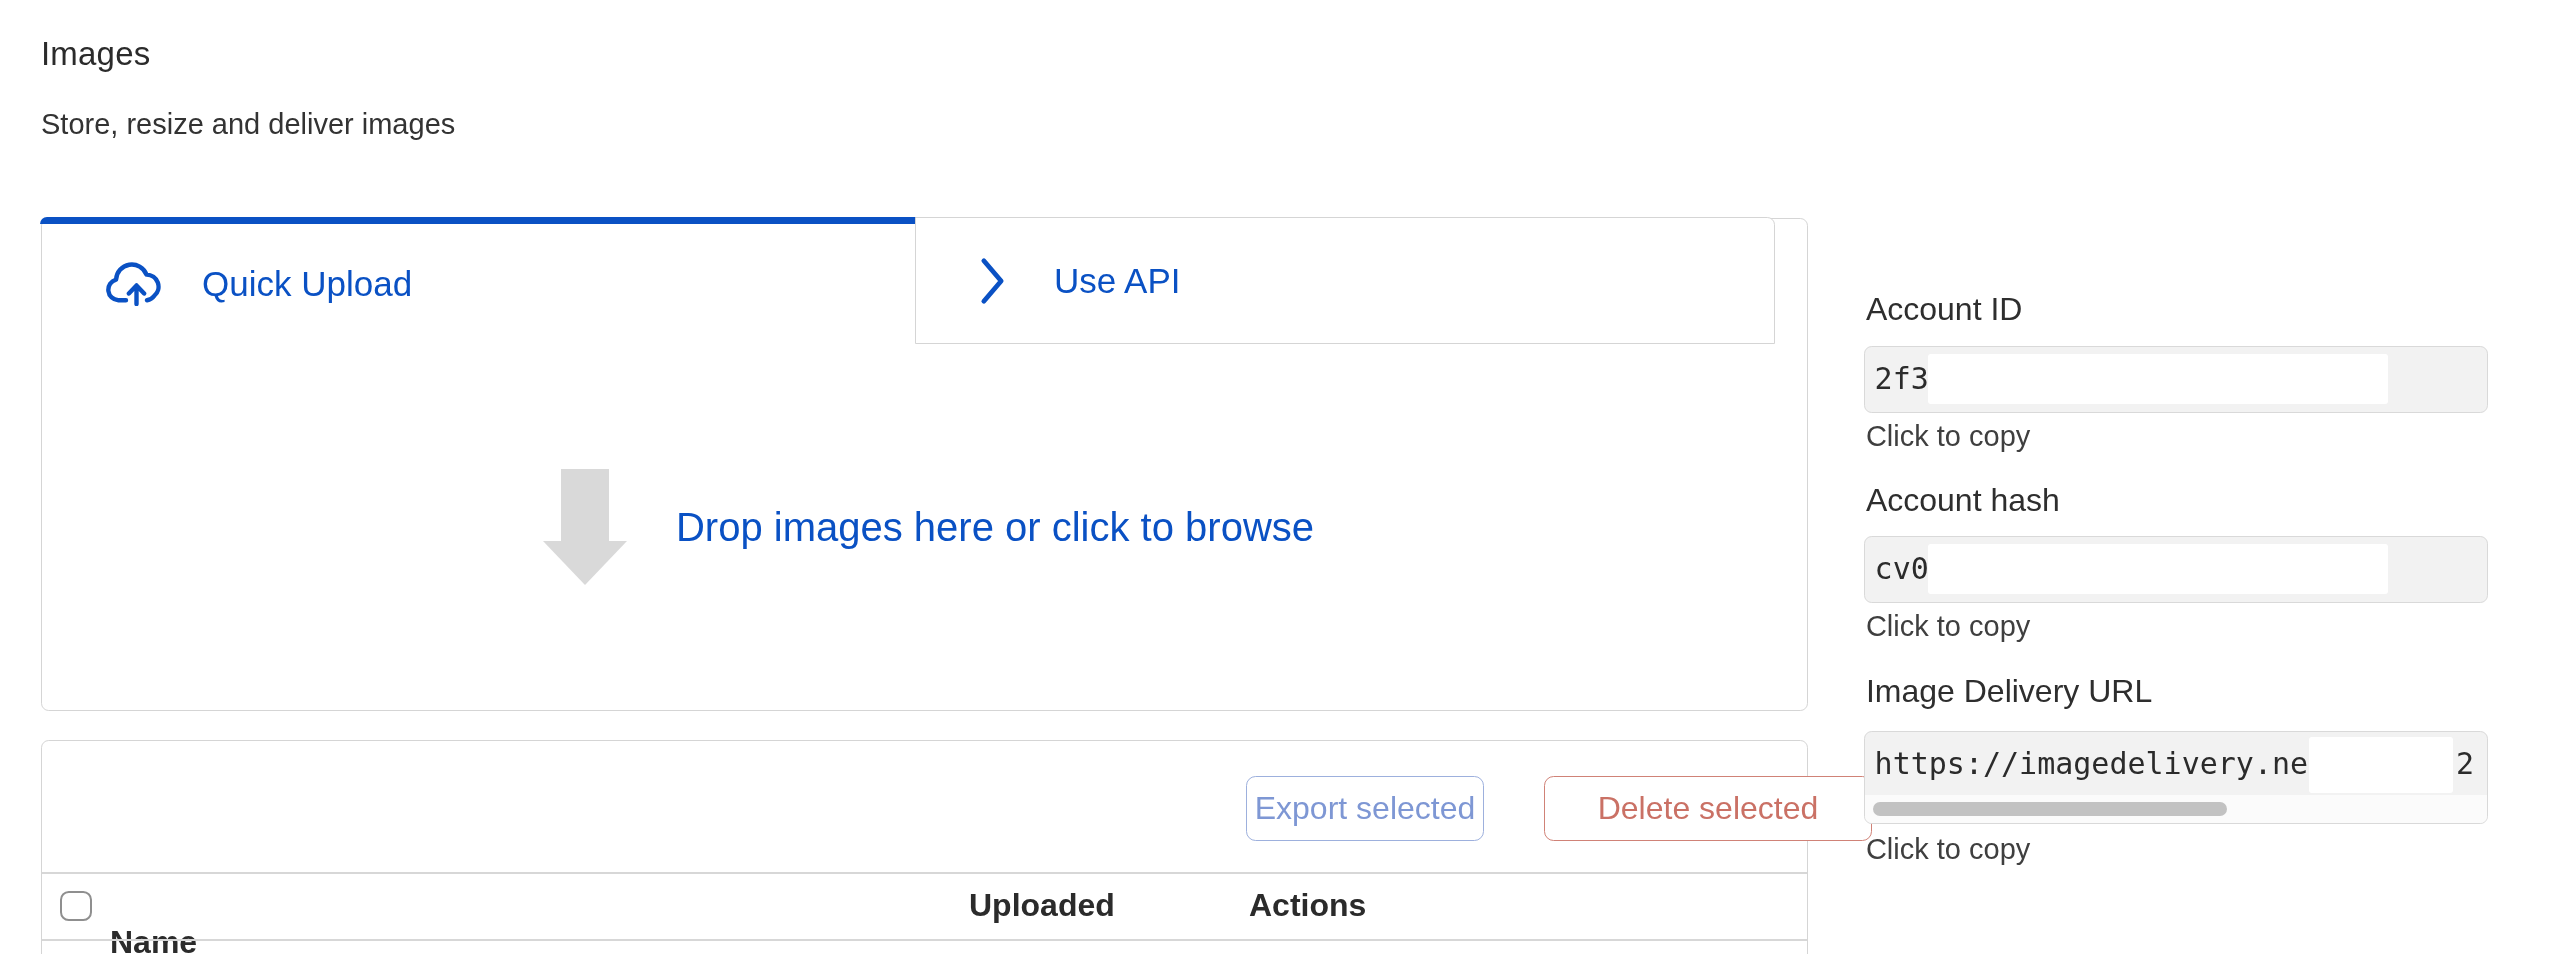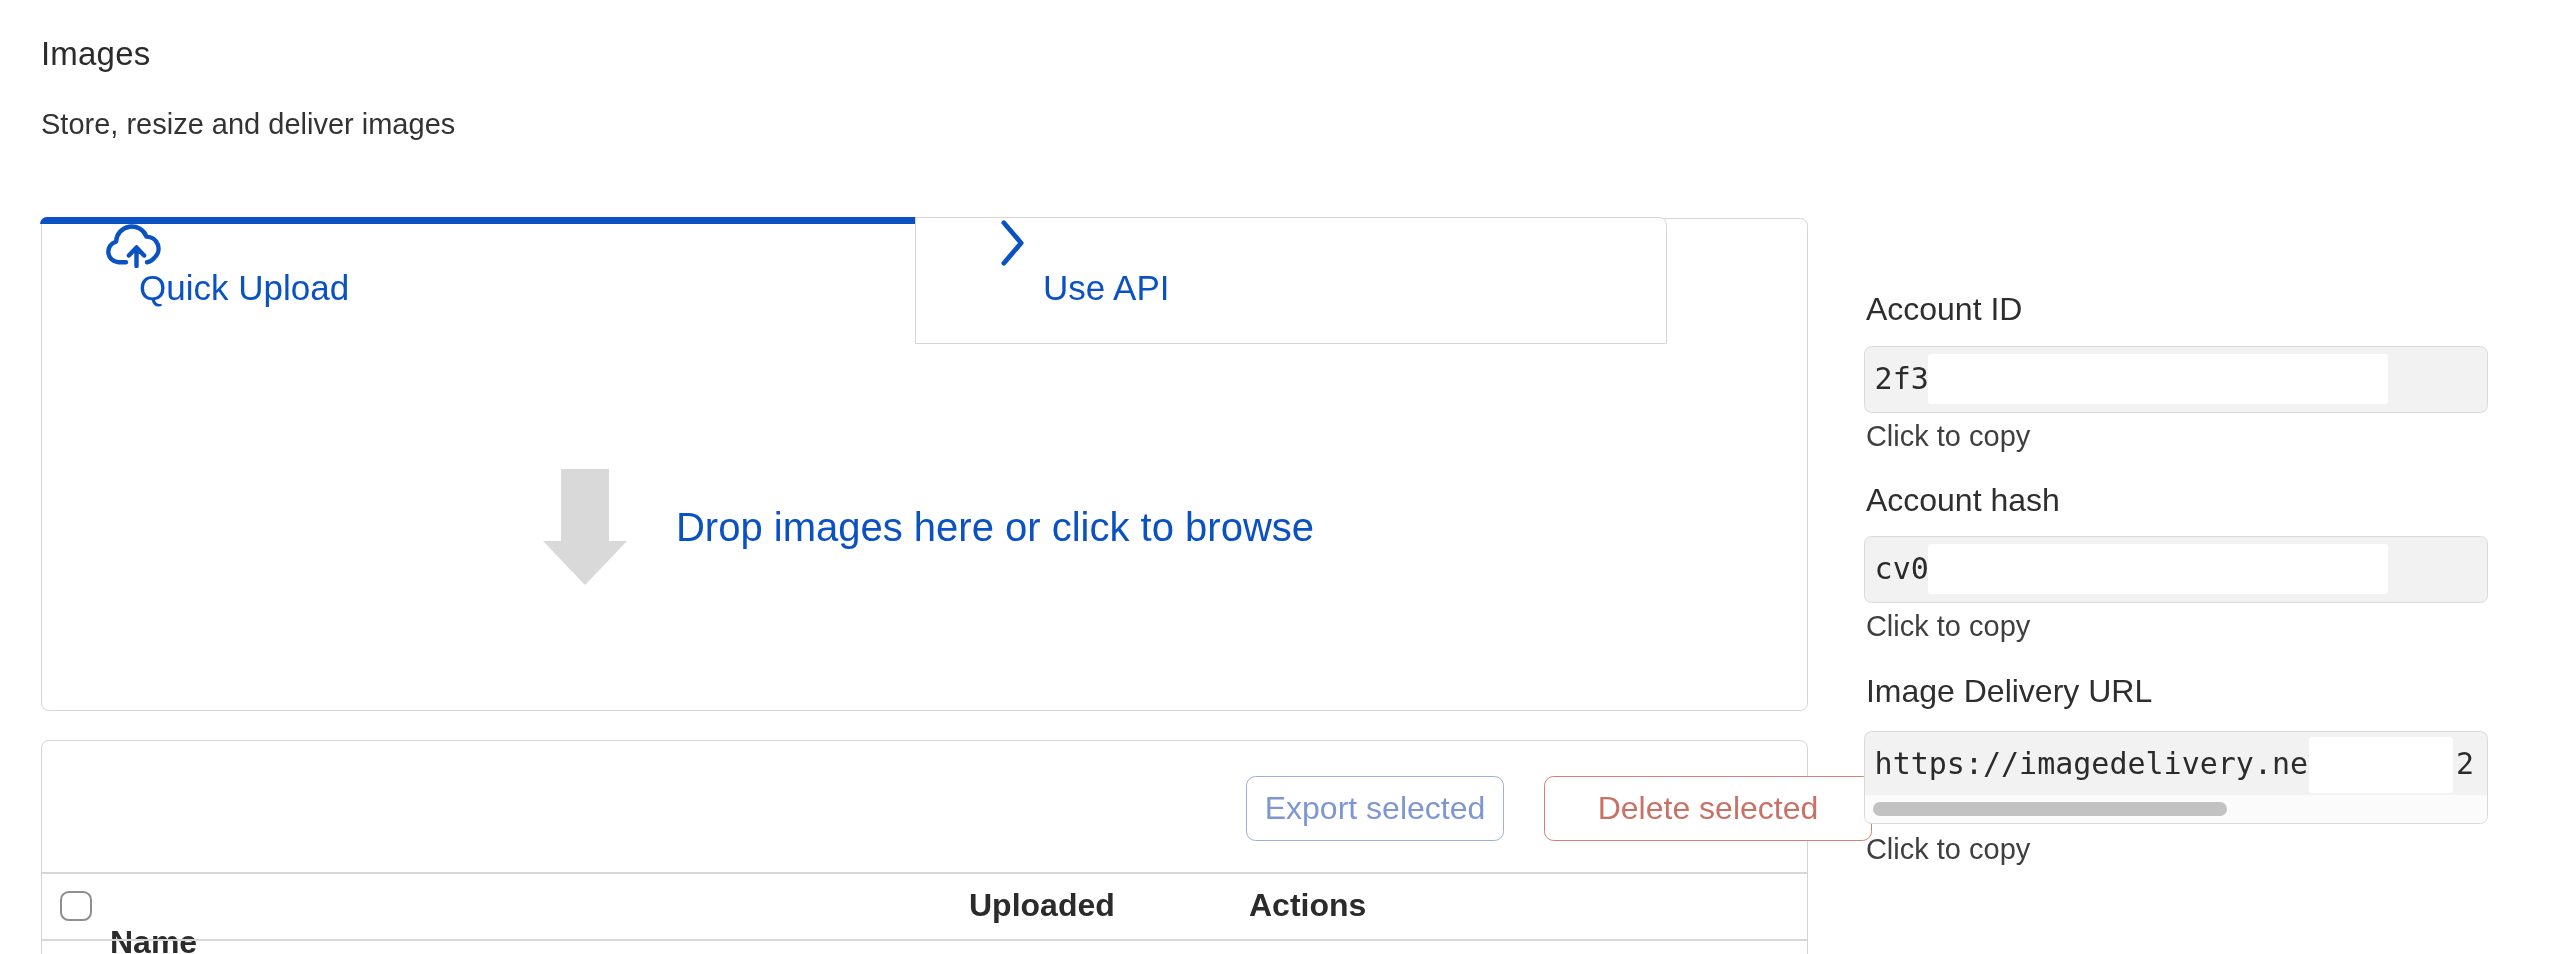--- a/index.html
+++ b/index.html
@@ -9,44 +9,44 @@
 
   
   #page-title { left:41px; top:35px; font-size:33px; font-weight:400; color:#2b2b2b; letter-spacing:0.2px; }
   #page-subtitle { left:41px; top:108px; font-size:29px; color:#333333; }
 
   
   #upload-panel { left:41px; top:218px; width:1767px; height:493px;
                   background:#fff; border:1.9px solid #d5d5d5; border-radius:7.7px; }
   #active-tab-bar { left:-1.9px; top:-1.9px; width:877px; height:6.7px; background:#0a51c4;
                     border-radius:7.7px 0 0 0; }
-  .tab { display:flex; cursor:pointer;flex-direction:column; }
+  .tab { display:flex; align-items:center; cursor:pointer; }
   #tab-quick-upload { left:0; top:4.8px; width:873px; height:120px; padding-left:63px; }
-  #tab-use-api { left:873px; top:-1.9px; width:752px; height:127px;
-                 background:#fff; border:1.9px solid #d5d5d5; border-radius:0 7.7px 0 0; padding-left:81px; }
+  #tab-use-api { left:873px; top:-1.9px; width:860px; height:127px;
+                 background:#fff; border:1.9px solid #d5d5d5; border-radius:0 7.7px 0 0; padding-left:61px; }
   .tab-label { font-size:35px; color:#0a51c4; }
   #tab-quick-upload .tab-label { margin-left:34px; }
   #tab-use-api .tab-label { margin-left:46px; }
 
   
   #drop-zone { left:4px; top:125px; width:100%; height:366px; display:flex;
                align-items:center; justify-content:center; cursor:pointer; }
   #drop-arrow { width:85px; height:116px; position:relative; margin-right:48px; flex:0 0 auto; }
   #drop-arrow .stem { position:absolute; left:18.3px; top:0; width:48px; height:73px; background:#d9d9d9; }
   #drop-arrow .head { position:absolute; left:0; top:72px; width:0; height:0;
                       border-left:42px solid transparent; border-right:42px solid transparent;
                       border-top:44px solid #d9d9d9; }
   #drop-label { font-size:40px; color:#0a51c4; }
 
   
   #list-panel { left:41px; top:740px; width:1767px; height:250px;
                 background:#fff; border:1.9px solid #d5d5d5; border-radius:7.7px 7.7px 0 0; }
   .toolbar-btn { position:absolute; top:35px; height:65px; background:#fff; border-radius:9.6px;
                  font-size:32px; display:flex; align-items:center; justify-content:center; cursor:pointer; }
-  #export-btn { left:1204px; width:258px; border:1.9px solid #9db0dd; color:#7e97d4; }
+  #export-btn { left:1204px; width:238px; border:1.9px solid #9db0dd; color:#7e97d4; }
   #delete-btn { left:1502px; width:328px; border:1.9px solid #d08277; color:#ca7165; }
   .divider { position:absolute; left:0; width:100%; height:1.9px; background:#d7d7d7; }
   #divider-top { top:131px; }
   #divider-bottom { top:198px; }
   #header-checkbox { left:18.3px; top:150px; width:32px; height:30px; background:#fff;
                      border:2.9px solid #8f8f8f; border-radius:8.7px; cursor:pointer; }
   .col-head { position:absolute; top:146px; font-size:32px; font-weight:700; color:#2b2b2b; }
   #col-name { left:68px;margin-top:37px; }
   #col-uploaded { left:927px; }
   #col-actions { left:1207px; }

